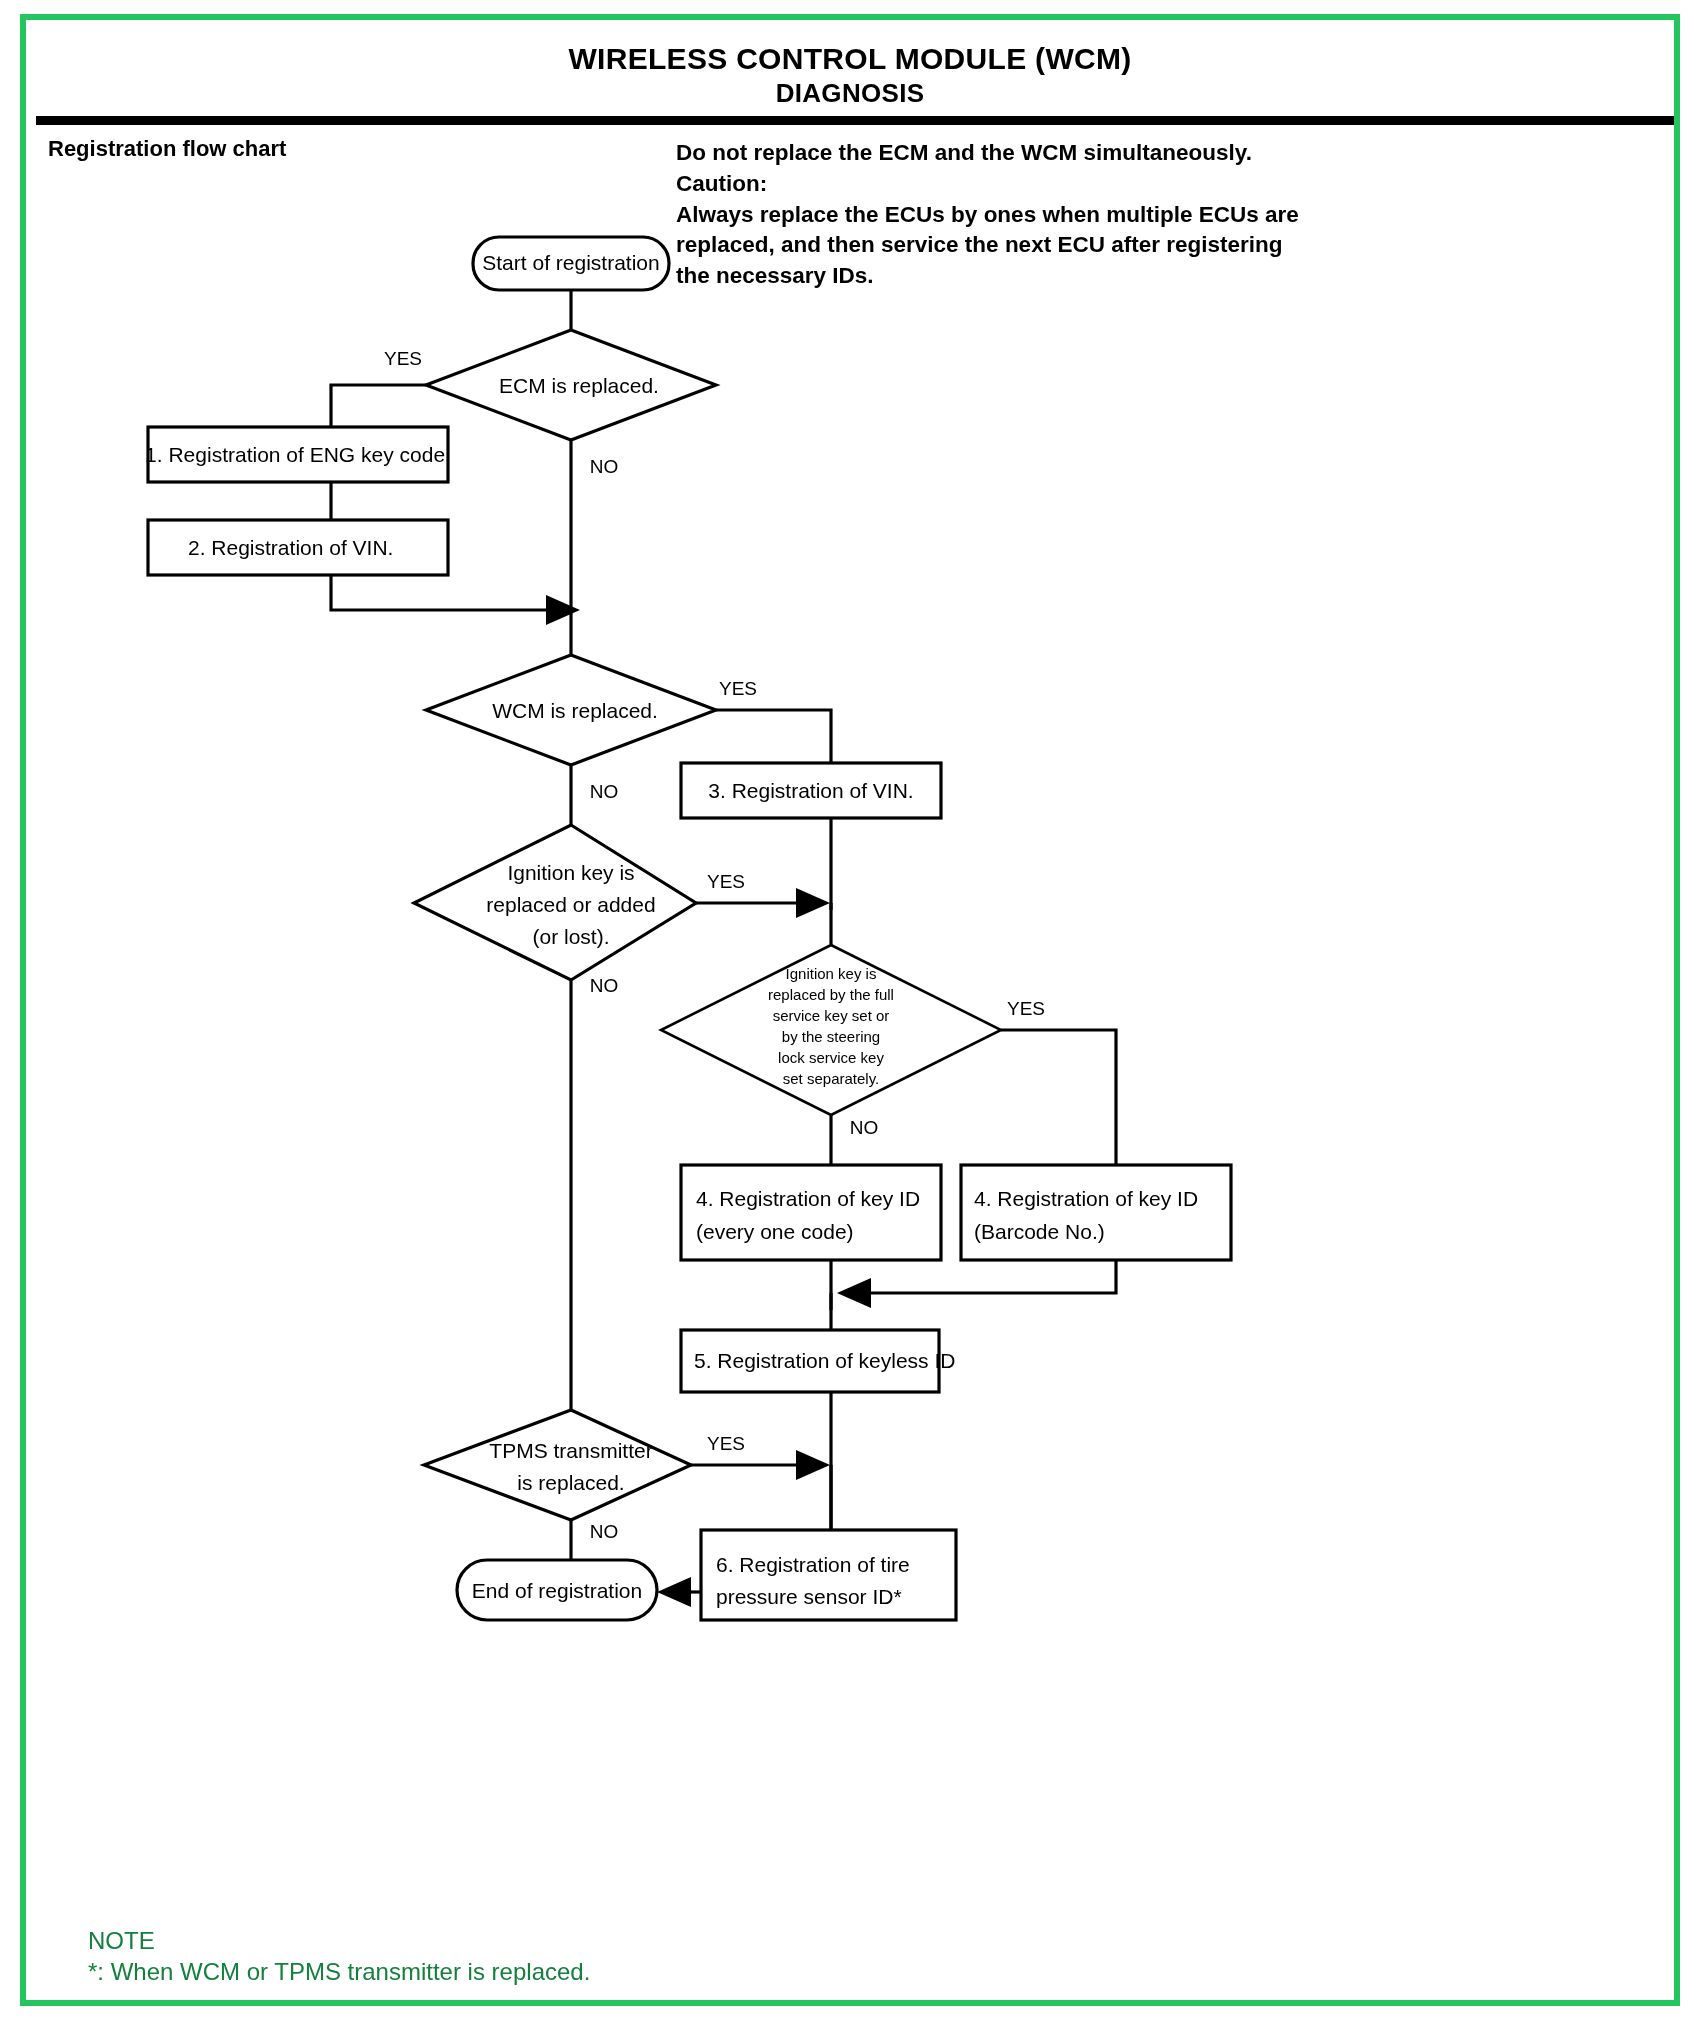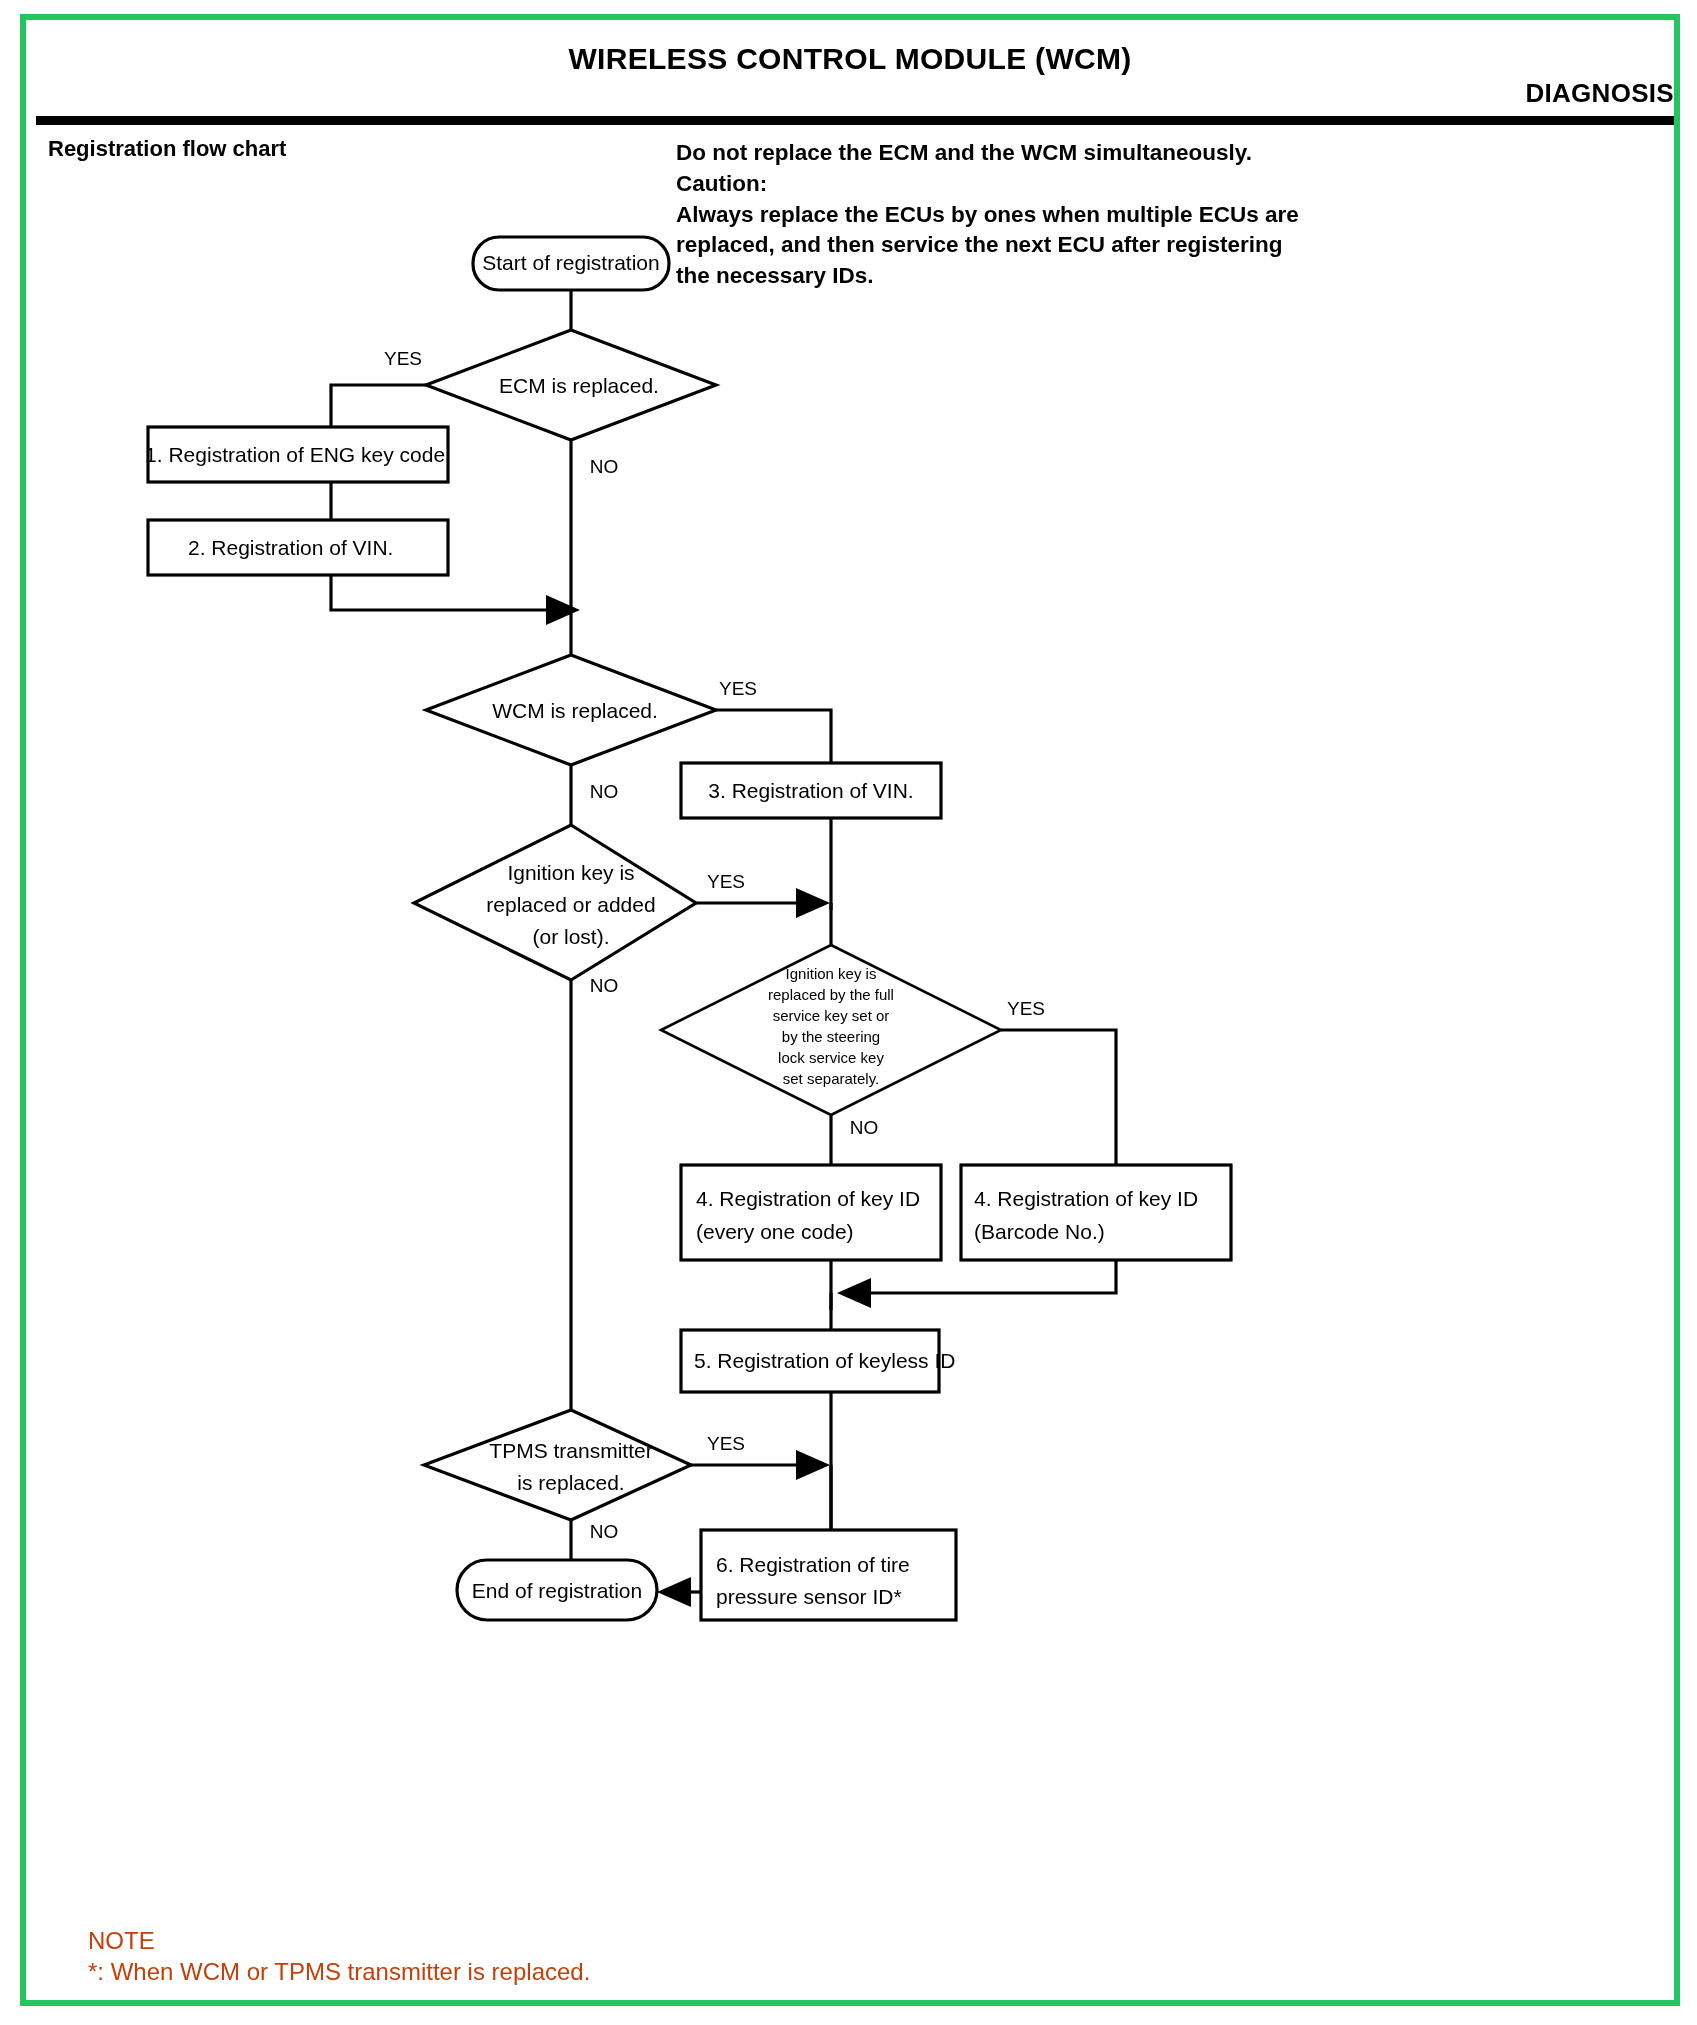--- a/index.html
+++ b/index.html
@@ -37,21 +37,21 @@
     font-size: 30px;
     font-weight: bold;
     letter-spacing: 0.3px;
     color: #000;
   }
   .doc-subtitle {
     position: absolute;
     left: 0;
     top: 58px;
     width: 100%;
-    text-align: right;
+    text-align: center;
     font-size: 26px;
     font-weight: bold;
     letter-spacing: 0.3px;
     color: #000;
   }
   .title-rule {
     position: absolute;
     left: 10px;
     top: 96px;
     width: 1638px;
@@ -76,21 +76,21 @@
     line-height: 1.37;
     color: #000;
   }
   .caution .cl { display: block; white-space: nowrap; }
   .note {
     position: absolute;
     left: 62px;
     top: 1905px;
     font-size: 24px;
     line-height: 1.3;
-    color: #c2410c;
+    color: #15803d;
   }
   .note .nl { display: block; }
   #flow {
     position: absolute;
     left: 0;
     top: 200px;
   }
   svg text { fill: #000; font-family: "Liberation Sans", sans-serif; }
   .node-text { font-size: 21px; }
   .node-text-sm { font-size: 15px; }

